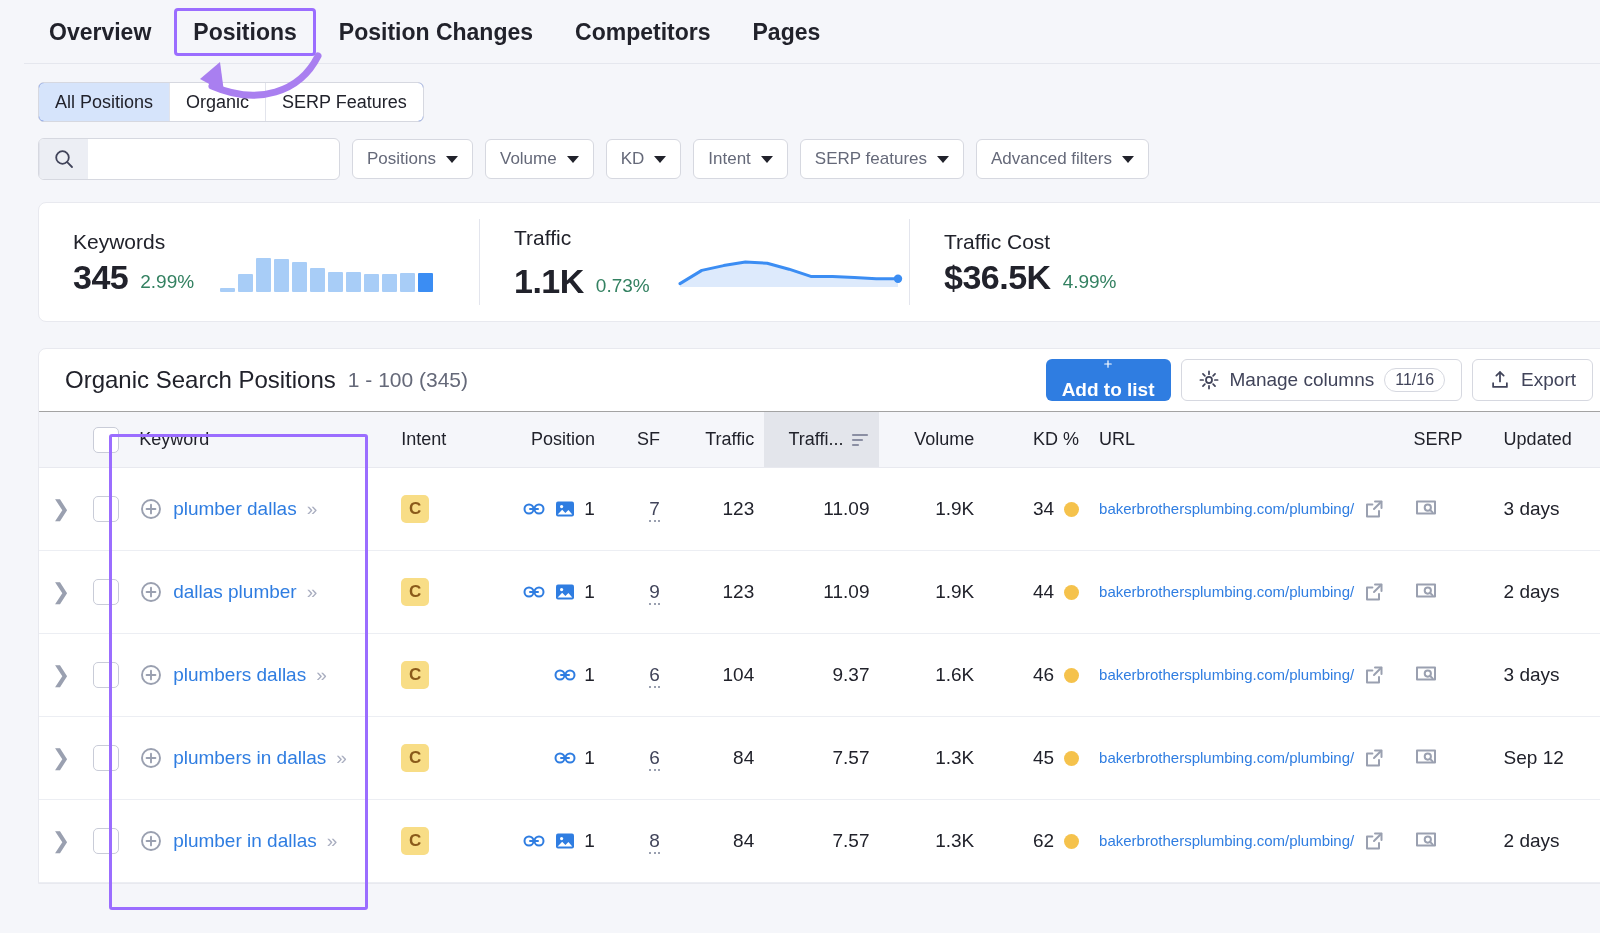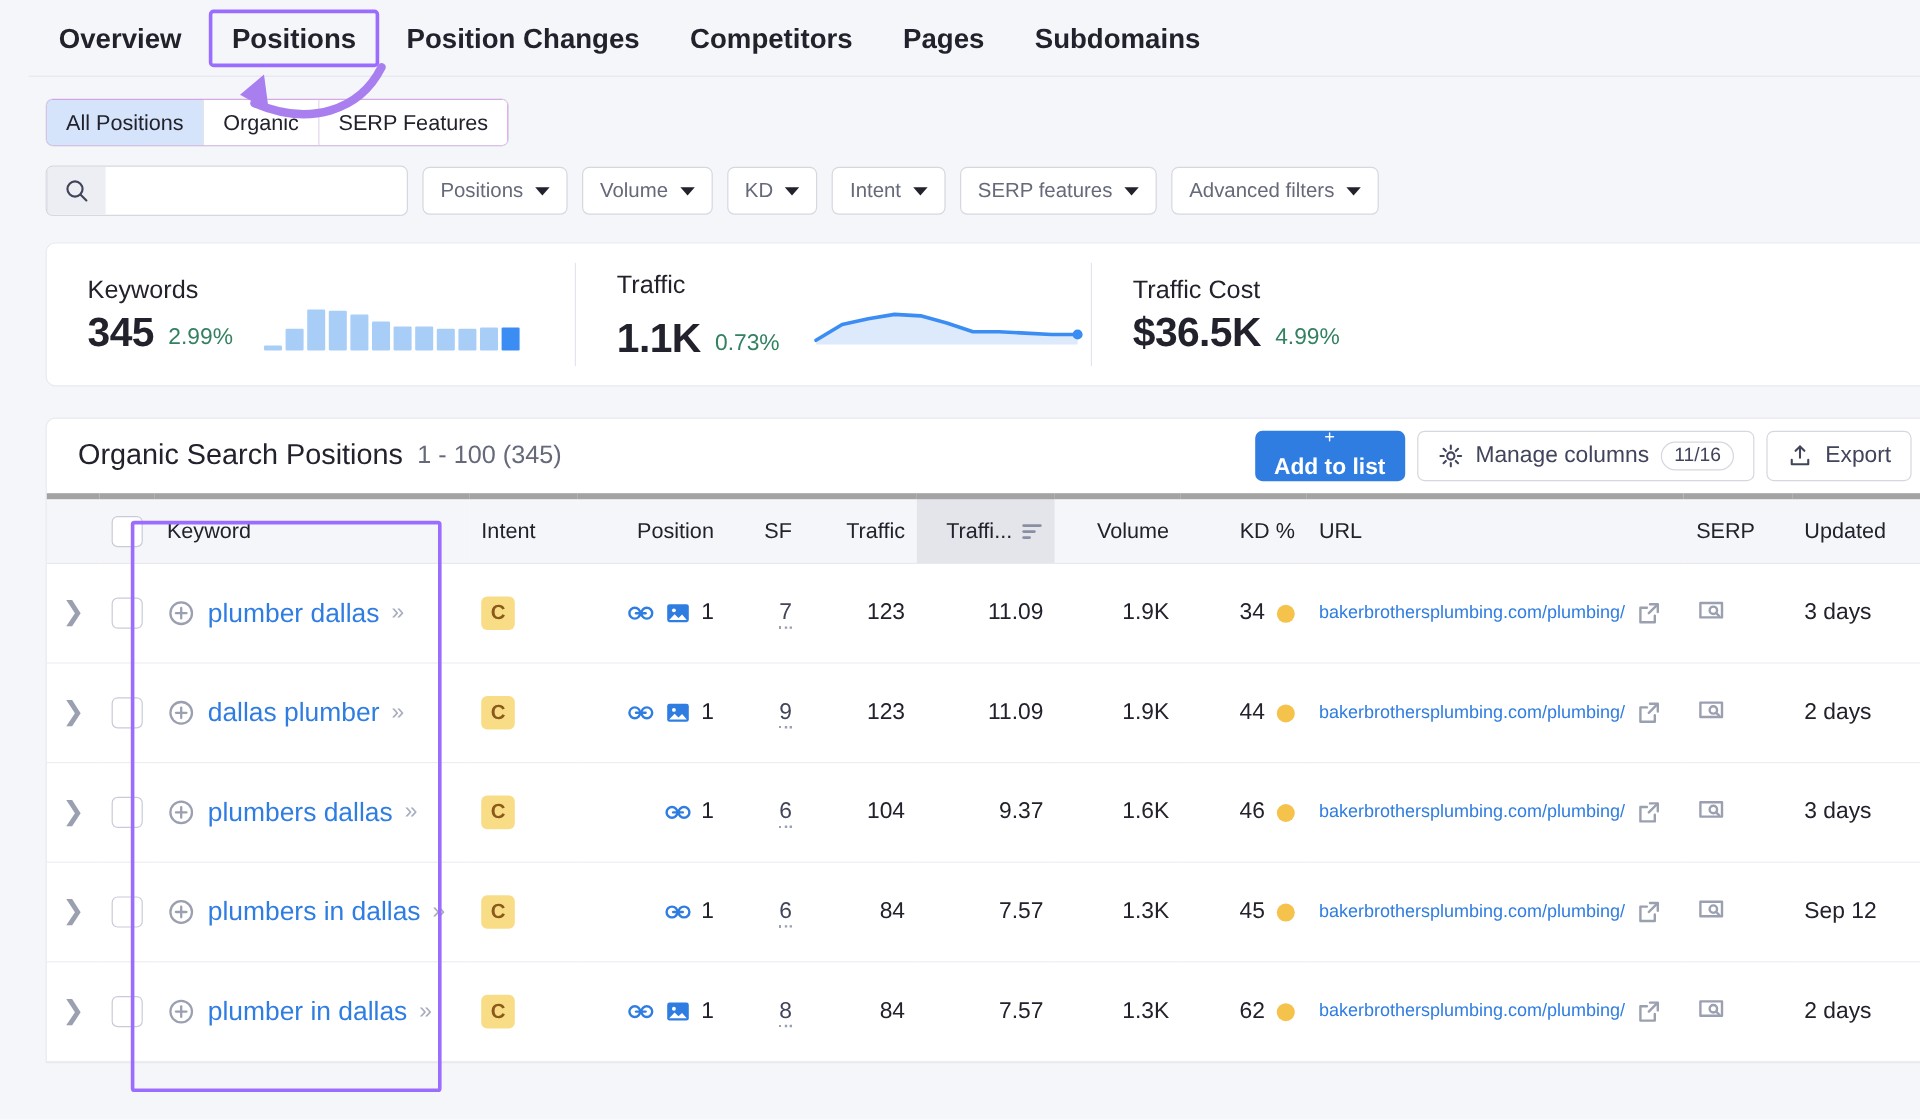--- a/index.html
+++ b/index.html
@@ -23,21 +23,21 @@
     font-size:23px;font-weight:bold;color:#21222b;
     padding:4px 16px;margin-right:4px;cursor:pointer;white-space:nowrap;
     border:3px solid transparent;border-radius:4px;line-height:34px;
   }
   .topnav .nav-item.boxed{border-color:#9b6dff;}
 
   
   .segbar{padding:18px 0 0 14px;}
   .segment{
     display:inline-flex;border:1px solid #d6d8e0;border-radius:6px;
-    overflow:hidden;background:#d946ef;height:38px;justify-content:center;
+    overflow:hidden;background:#1d4ed8;height:38px;justify-content:center;
   }
   .segment .seg{
     font-size:18px;color:#21222b;padding:0 16px;display:flex;align-items:center;
     border-right:1px solid #e2e4ec;cursor:pointer;background:#fff;white-space:nowrap;
   }
   .segment .seg:last-child{border-right:none;}
   .segment .seg.active{background:#d6e4fb;}
 
   
   .filters{display:flex;align-items:center;padding:16px 0 0 14px;gap:12px;}
@@ -97,21 +97,21 @@
   .btn-primary{background:#2f7de1;color:#fff;font-weight:bold;flex-direction:column;}
   .btn-ghost{background:#fff;border:1px solid #d6d8e0;color:#41445a;}
   .chipcount{
     border:1px solid #d6d8e0;border-radius:12px;font-size:16px;color:#41445a;
     padding:2px 10px;line-height:18px;
   }
 
   
   table{width:100%;border-collapse:collapse;table-layout:fixed;}
   thead th{
-    background:#f5f6fa;border-top:5px solid #a3a3a3;border-bottom:1px solid #e8e9ef;
+    background:#f5f6fa;border-top:1px solid #a3a3a3;border-bottom:1px solid #e8e9ef;
     height:56px;font-size:18px;font-weight:normal;color:#21222b;text-align:right;
     padding:0 10px;box-sizing:border-box;vertical-align:middle;
   }
   thead th.left{text-align:left;}
   thead th.center{text-align:center;}
   thead th.sorted{background:#e3e5eb;}
   tbody td{
     border-bottom:1px solid #eceef3;height:83px;font-size:19px;color:#21222b;
     text-align:right;padding:0 10px;box-sizing:border-box;vertical-align:middle;
   }
@@ -123,21 +123,21 @@
   .col-traffic{width:90px;} .col-trafficp{width:110px;} .col-volume{width:100px;}
   .col-kd{width:100px;} .col-url{width:300px;} .col-serp{width:86px;} .col-upd{width:110px;}
 
   .chk{
     width:26px;height:26px;border:1px solid #c9ccd8;border-radius:5px;background:#fff;
     display:inline-block;vertical-align:middle;cursor:pointer;box-sizing:border-box;
   }
   .chev-right{color:#9aa0b0;font-size:22px;cursor:pointer;line-height:1;}
 
   .kwcell{display:flex;align-items:center;gap:10px;}
-  .kwlink{color:#2f7de1;font-size:22px;text-decoration:none;cursor:pointer;white-space:nowrap;}
+  .kwlink{color:#2f7de1;font-size:19px;text-decoration:none;cursor:pointer;white-space:nowrap;}
   .dblchev{color:#a9aec0;font-size:19px;cursor:pointer;letter-spacing:-2px;}
 
   .intent{
     display:inline-flex;align-items:center;justify-content:center;
     width:28px;height:28px;border-radius:5px;background:#f8dd86;color:#8a5a1a;
     font-size:17px;font-weight:bold;
   }
   .poscell{display:flex;align-items:center;justify-content:flex-end;gap:7px;}
   .sfnum{border-bottom:2px dotted #9aa0b0;padding-bottom:1px;color:#41445a;cursor:pointer;}
   .kdcell{display:flex;align-items:center;justify-content:flex-end;gap:10px;}
@@ -157,21 +157,20 @@
 <body>
 
 <div class="wrap">
 
   <div class="topnav">
     <div class="nav-item">Overview</div>
     <div class="nav-item boxed">Positions</div>
     <div class="nav-item">Position Changes</div>
     <div class="nav-item">Competitors</div>
     <div class="nav-item">Pages</div>
-    <div class="nav-item">Subdomains</div>
   </div>
 
   <div class="segbar">
     <div class="segment">
       <div class="seg active">All Positions</div>
       <div class="seg">Organic</div>
       <div class="seg">SERP Features</div>
     </div>
   </div>
 

